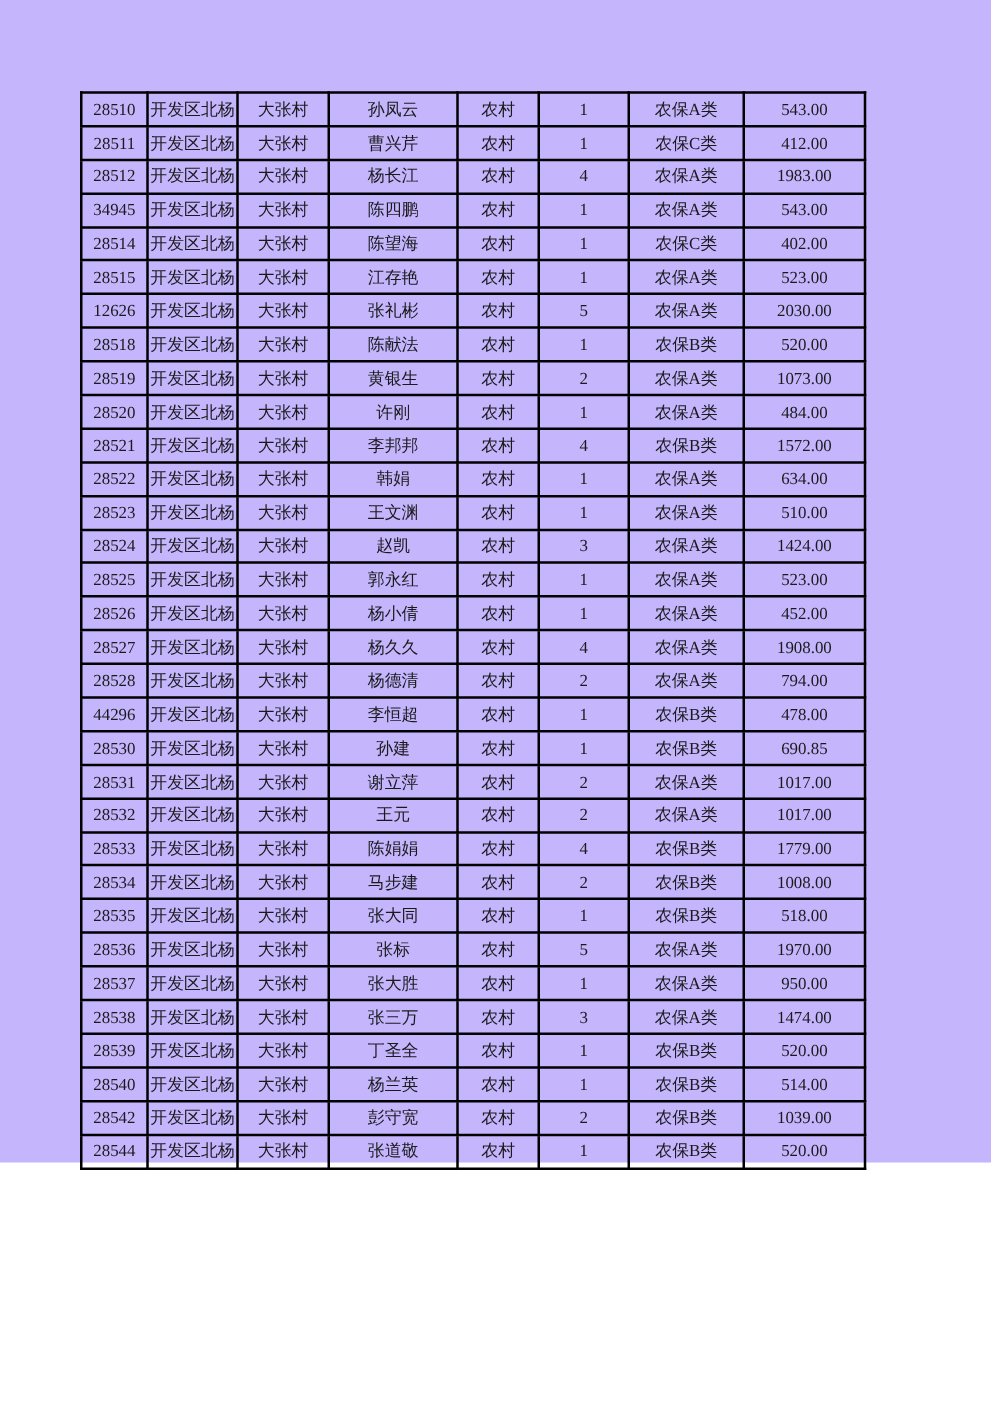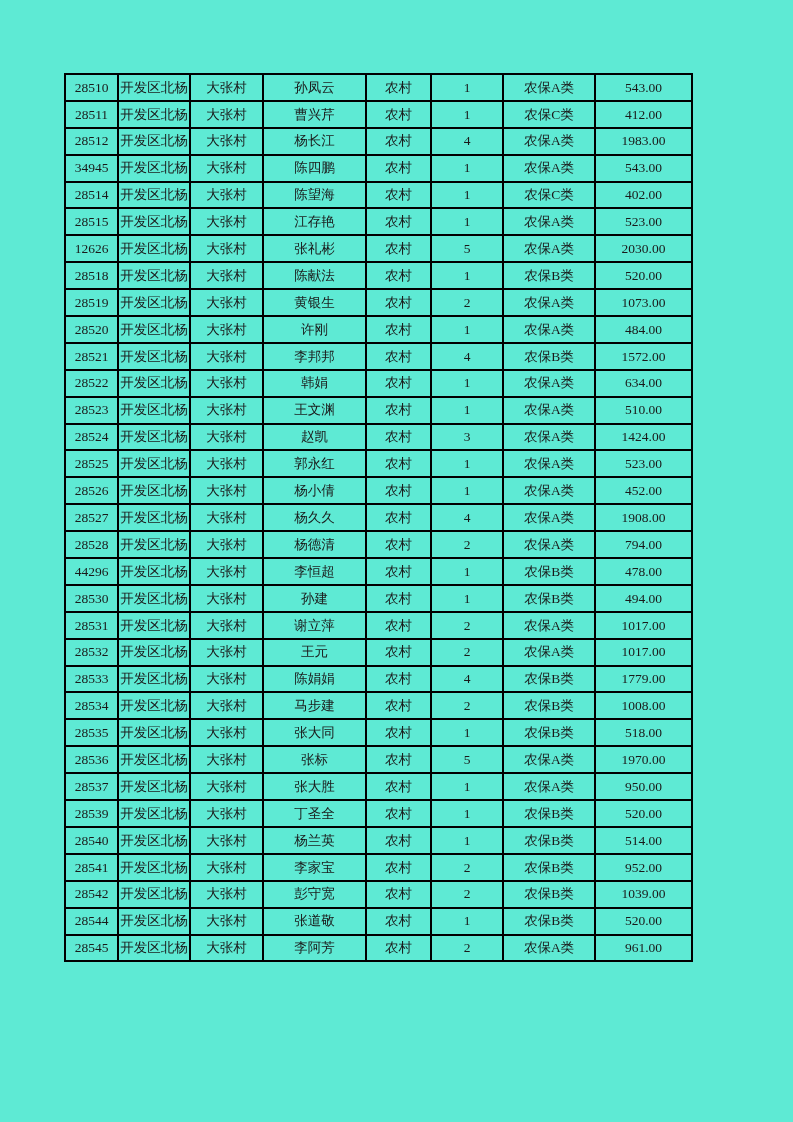--- a/index.html
+++ b/index.html
@@ -13,22 +13,22 @@
     overflow: hidden;
     position: relative;
     font-family: "Liberation Serif", "DejaVu Serif", serif;
     color: #1a1a1a;
   }
   .sheet {
     position: absolute;
     left: 0;
     top: 0;
     width: 793px;
-    height: 1122px;
-    background: #5eead4;
+    height: 930px;
+    background: #c4b5fd;
   }
   table.grid {
     position: absolute;
     left: 64px;
     top: 73px;
     border-collapse: collapse;
     table-layout: fixed;
     width: 627px;
     font-size: 13.5px;
   }
@@ -264,21 +264,21 @@
     <td class="cell-amount">478.00</td>
   </tr>
         <tr>
     <td class="cell-id">28530</td>
     <td class="cell-district">开发区北杨</td>
     <td class="cell-village">大张村</td>
     <td class="cell-name">孙建</td>
     <td class="cell-type">农村</td>
     <td class="cell-count">1</td>
     <td class="cell-category">农保B类</td>
-    <td class="cell-amount">494.00</td>
+    <td class="cell-amount">690.85</td>
   </tr>
         <tr>
     <td class="cell-id">28531</td>
     <td class="cell-district">开发区北杨</td>
     <td class="cell-village">大张村</td>
     <td class="cell-name">谢立萍</td>
     <td class="cell-type">农村</td>
     <td class="cell-count">2</td>
     <td class="cell-category">农保A类</td>
     <td class="cell-amount">1017.00</td>
@@ -337,74 +337,64 @@
     <td class="cell-id">28537</td>
     <td class="cell-district">开发区北杨</td>
     <td class="cell-village">大张村</td>
     <td class="cell-name">张大胜</td>
     <td class="cell-type">农村</td>
     <td class="cell-count">1</td>
     <td class="cell-category">农保A类</td>
     <td class="cell-amount">950.00</td>
   </tr>
         <tr>
+    <td class="cell-id">28538</td>
+    <td class="cell-district">开发区北杨</td>
+    <td class="cell-village">大张村</td>
+    <td class="cell-name">张三万</td>
+    <td class="cell-type">农村</td>
+    <td class="cell-count">3</td>
+    <td class="cell-category">农保A类</td>
+    <td class="cell-amount">1474.00</td>
+  </tr>
+        <tr>
     <td class="cell-id">28539</td>
     <td class="cell-district">开发区北杨</td>
     <td class="cell-village">大张村</td>
     <td class="cell-name">丁圣全</td>
     <td class="cell-type">农村</td>
     <td class="cell-count">1</td>
     <td class="cell-category">农保B类</td>
     <td class="cell-amount">520.00</td>
   </tr>
         <tr>
     <td class="cell-id">28540</td>
     <td class="cell-district">开发区北杨</td>
     <td class="cell-village">大张村</td>
     <td class="cell-name">杨兰英</td>
     <td class="cell-type">农村</td>
     <td class="cell-count">1</td>
     <td class="cell-category">农保B类</td>
     <td class="cell-amount">514.00</td>
   </tr>
         <tr>
-    <td class="cell-id">28541</td>
-    <td class="cell-district">开发区北杨</td>
-    <td class="cell-village">大张村</td>
-    <td class="cell-name">李家宝</td>
-    <td class="cell-type">农村</td>
-    <td class="cell-count">2</td>
-    <td class="cell-category">农保B类</td>
-    <td class="cell-amount">952.00</td>
-  </tr>
-        <tr>
     <td class="cell-id">28542</td>
     <td class="cell-district">开发区北杨</td>
     <td class="cell-village">大张村</td>
     <td class="cell-name">彭守宽</td>
     <td class="cell-type">农村</td>
     <td class="cell-count">2</td>
     <td class="cell-category">农保B类</td>
     <td class="cell-amount">1039.00</td>
   </tr>
         <tr>
     <td class="cell-id">28544</td>
     <td class="cell-district">开发区北杨</td>
     <td class="cell-village">大张村</td>
     <td class="cell-name">张道敬</td>
     <td class="cell-type">农村</td>
     <td class="cell-count">1</td>
     <td class="cell-category">农保B类</td>
     <td class="cell-amount">520.00</td>
-  </tr>
-        <tr>
-    <td class="cell-id">28545</td>
-    <td class="cell-district">开发区北杨</td>
-    <td class="cell-village">大张村</td>
-    <td class="cell-name">李阿芳</td>
-    <td class="cell-type">农村</td>
-    <td class="cell-count">2</td>
-    <td class="cell-category">农保A类</td>
-    <td class="cell-amount">961.00</td>
   </tr>
       </tbody>
   </table>
 </div>
 
 </body></html>

